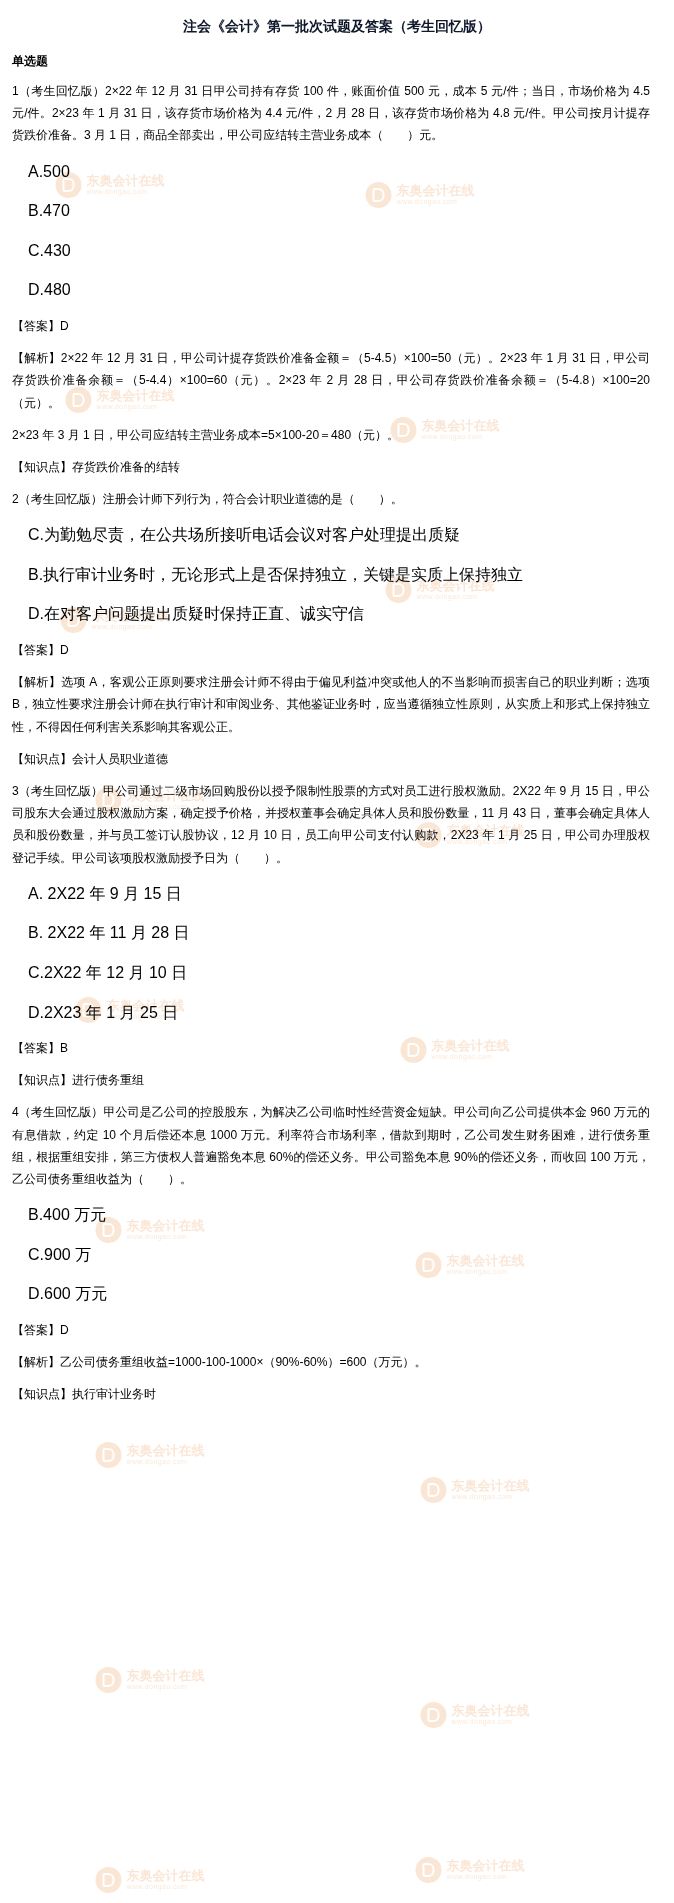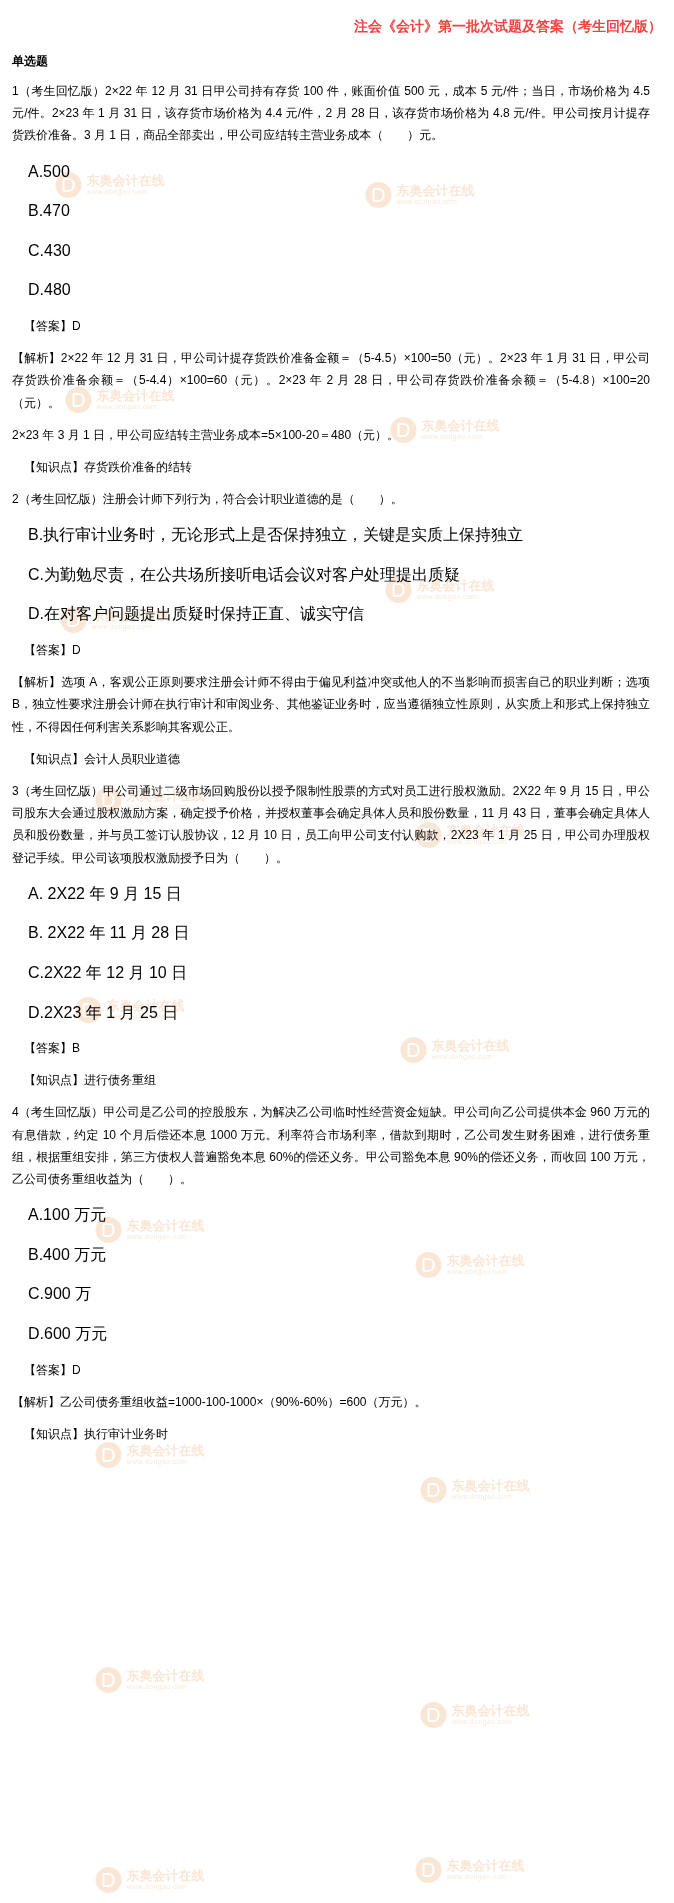--- a/index.html
+++ b/index.html
@@ -66,24 +66,24 @@
     color: #e8781f;
     white-space: nowrap;
   }
   .wm .wm-sub {
     font-size: 7px;
     color: #e8781f;
     letter-spacing: 0.4px;
     white-space: nowrap;
   }
   .doc-title {
-    text-align: right;
+    text-align: center;
     font-size: 14px;
     font-weight: bold;
-    color: #ef4444;
+    color: #0f172a;
     margin: 18px 0 14px 0;
     position: relative;
     z-index: 10;
   }
   .content {
     position: relative;
     z-index: 10;
   }
   .section-label {
     font-size: 12px;
@@ -97,21 +97,21 @@
     text-align: justify;
   }
   p.opt {
     font-size: 16px;
     line-height: 1.85;
     margin: 0 0 10px 16px;
   }
   p.meta {
     font-size: 12px;
     line-height: 1.85;
-    margin: 0 0 10px 12px;
+    margin: 0 0 10px 0;
   }
   .q-block {
     margin-bottom: 4px;
   }
 </style>
 </head>
 <body>
 
 <div class="page">
 
@@ -257,41 +257,40 @@
       <p class="opt">C.430</p>
       <p class="opt">D.480</p>
       <p class="meta">【答案】D</p>
       <p class="line">【解析】2×22 年 12 月 31 日，甲公司计提存货跌价准备金额＝（5-4.5）×100=50（元）。2×23 年 1 月 31 日，甲公司存货跌价准备余额＝（5-4.4）×100=60（元）。2×23 年 2 月 28 日，甲公司存货跌价准备余额＝（5-4.8）×100=20（元）。</p>
       <p class="line">2×23 年 3 月 1 日，甲公司应结转主营业务成本=5×100-20＝480（元）。</p>
       <p class="meta">【知识点】存货跌价准备的结转</p>
     </div>
 
     <div class="q-block">
       <p class="line">2（考生回忆版）注册会计师下列行为，符合会计职业道德的是（　　）。</p>
+      <p class="opt">C.为勤勉尽责，在公共场所接听电话会议对客户处理提出质疑</p>
       <p class="opt">B.执行审计业务时，无论形式上是否保持独立，关键是实质上保持独立</p>
-      <p class="opt">C.为勤勉尽责，在公共场所接听电话会议对客户处理提出质疑</p>
       <p class="opt">D.在对客户问题提出质疑时保持正直、诚实守信</p>
       <p class="meta">【答案】D</p>
       <p class="line">【解析】选项 A，客观公正原则要求注册会计师不得由于偏见利益冲突或他人的不当影响而损害自己的职业判断；选项 B，独立性要求注册会计师在执行审计和审阅业务、其他鉴证业务时，应当遵循独立性原则，从实质上和形式上保持独立性，不得因任何利害关系影响其客观公正。</p>
       <p class="meta">【知识点】会计人员职业道德</p>
     </div>
 
     <div class="q-block">
       <p class="line">3（考生回忆版）甲公司通过二级市场回购股份以授予限制性股票的方式对员工进行股权激励。2X22 年 9 月 15 日，甲公司股东大会通过股权激励方案，确定授予价格，并授权董事会确定具体人员和股份数量，11 月 43 日，董事会确定具体人员和股份数量，并与员工签订认股协议，12 月 10 日，员工向甲公司支付认购款，2X23 年 1 月 25 日，甲公司办理股权登记手续。甲公司该项股权激励授予日为（　　）。</p>
       <p class="opt">A. 2X22 年 9 月 15 日</p>
       <p class="opt">B. 2X22 年 11 月 28 日</p>
       <p class="opt">C.2X22 年 12 月 10 日</p>
       <p class="opt">D.2X23 年 1 月 25 日</p>
       <p class="meta">【答案】B</p>
       <p class="meta">【知识点】进行债务重组</p>
     </div>
 
     <div class="q-block">
       <p class="line">4（考生回忆版）甲公司是乙公司的控股股东，为解决乙公司临时性经营资金短缺。甲公司向乙公司提供本金 960 万元的有息借款，约定 10 个月后偿还本息 1000 万元。利率符合市场利率，借款到期时，乙公司发生财务困难，进行债务重组，根据重组安排，第三方债权人普遍豁免本息 60%的偿还义务。甲公司豁免本息 90%的偿还义务，而收回 100 万元，乙公司债务重组收益为（　　）。</p>
-      <p class="opt">A.100 万元</p>
       <p class="opt">B.400 万元</p>
       <p class="opt">C.900 万</p>
       <p class="opt">D.600 万元</p>
       <p class="meta">【答案】D</p>
       <p class="line">【解析】乙公司债务重组收益=1000-100-1000×（90%-60%）=600（万元）。</p>
       <p class="meta">【知识点】执行审计业务时</p>
     </div>
 
   </div>
 </div>

